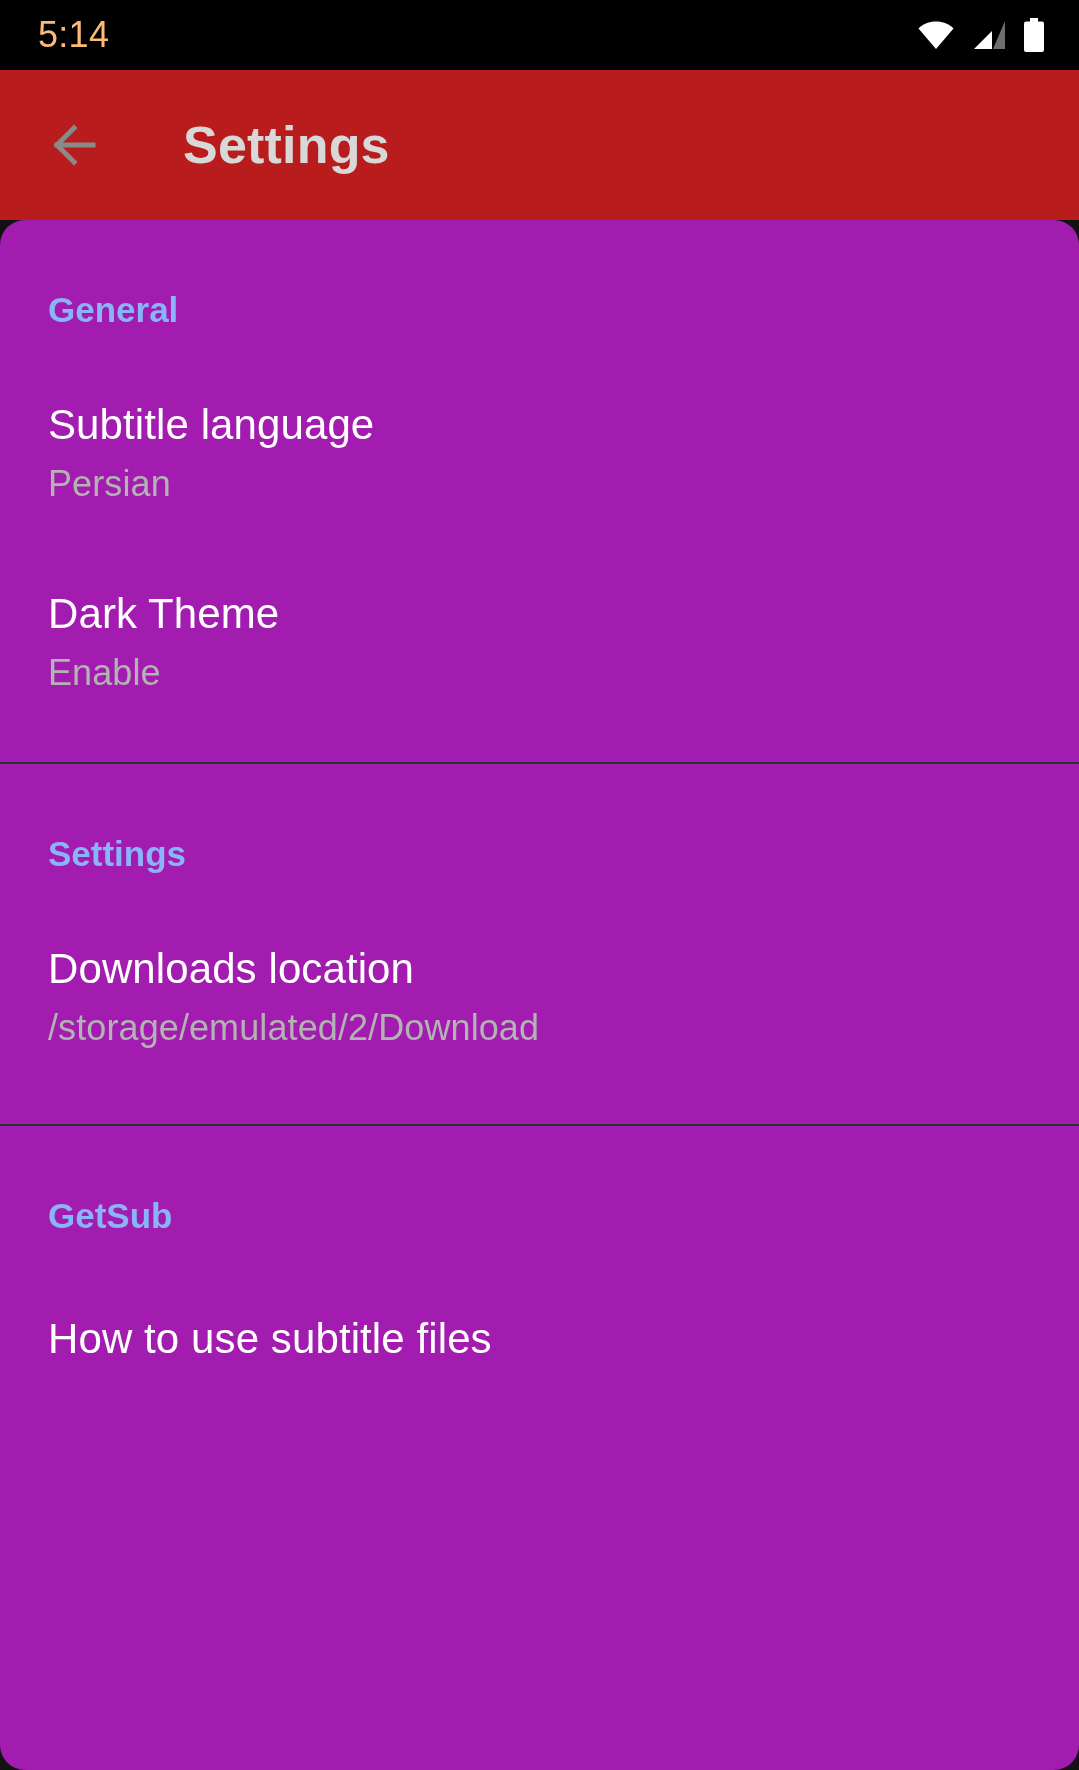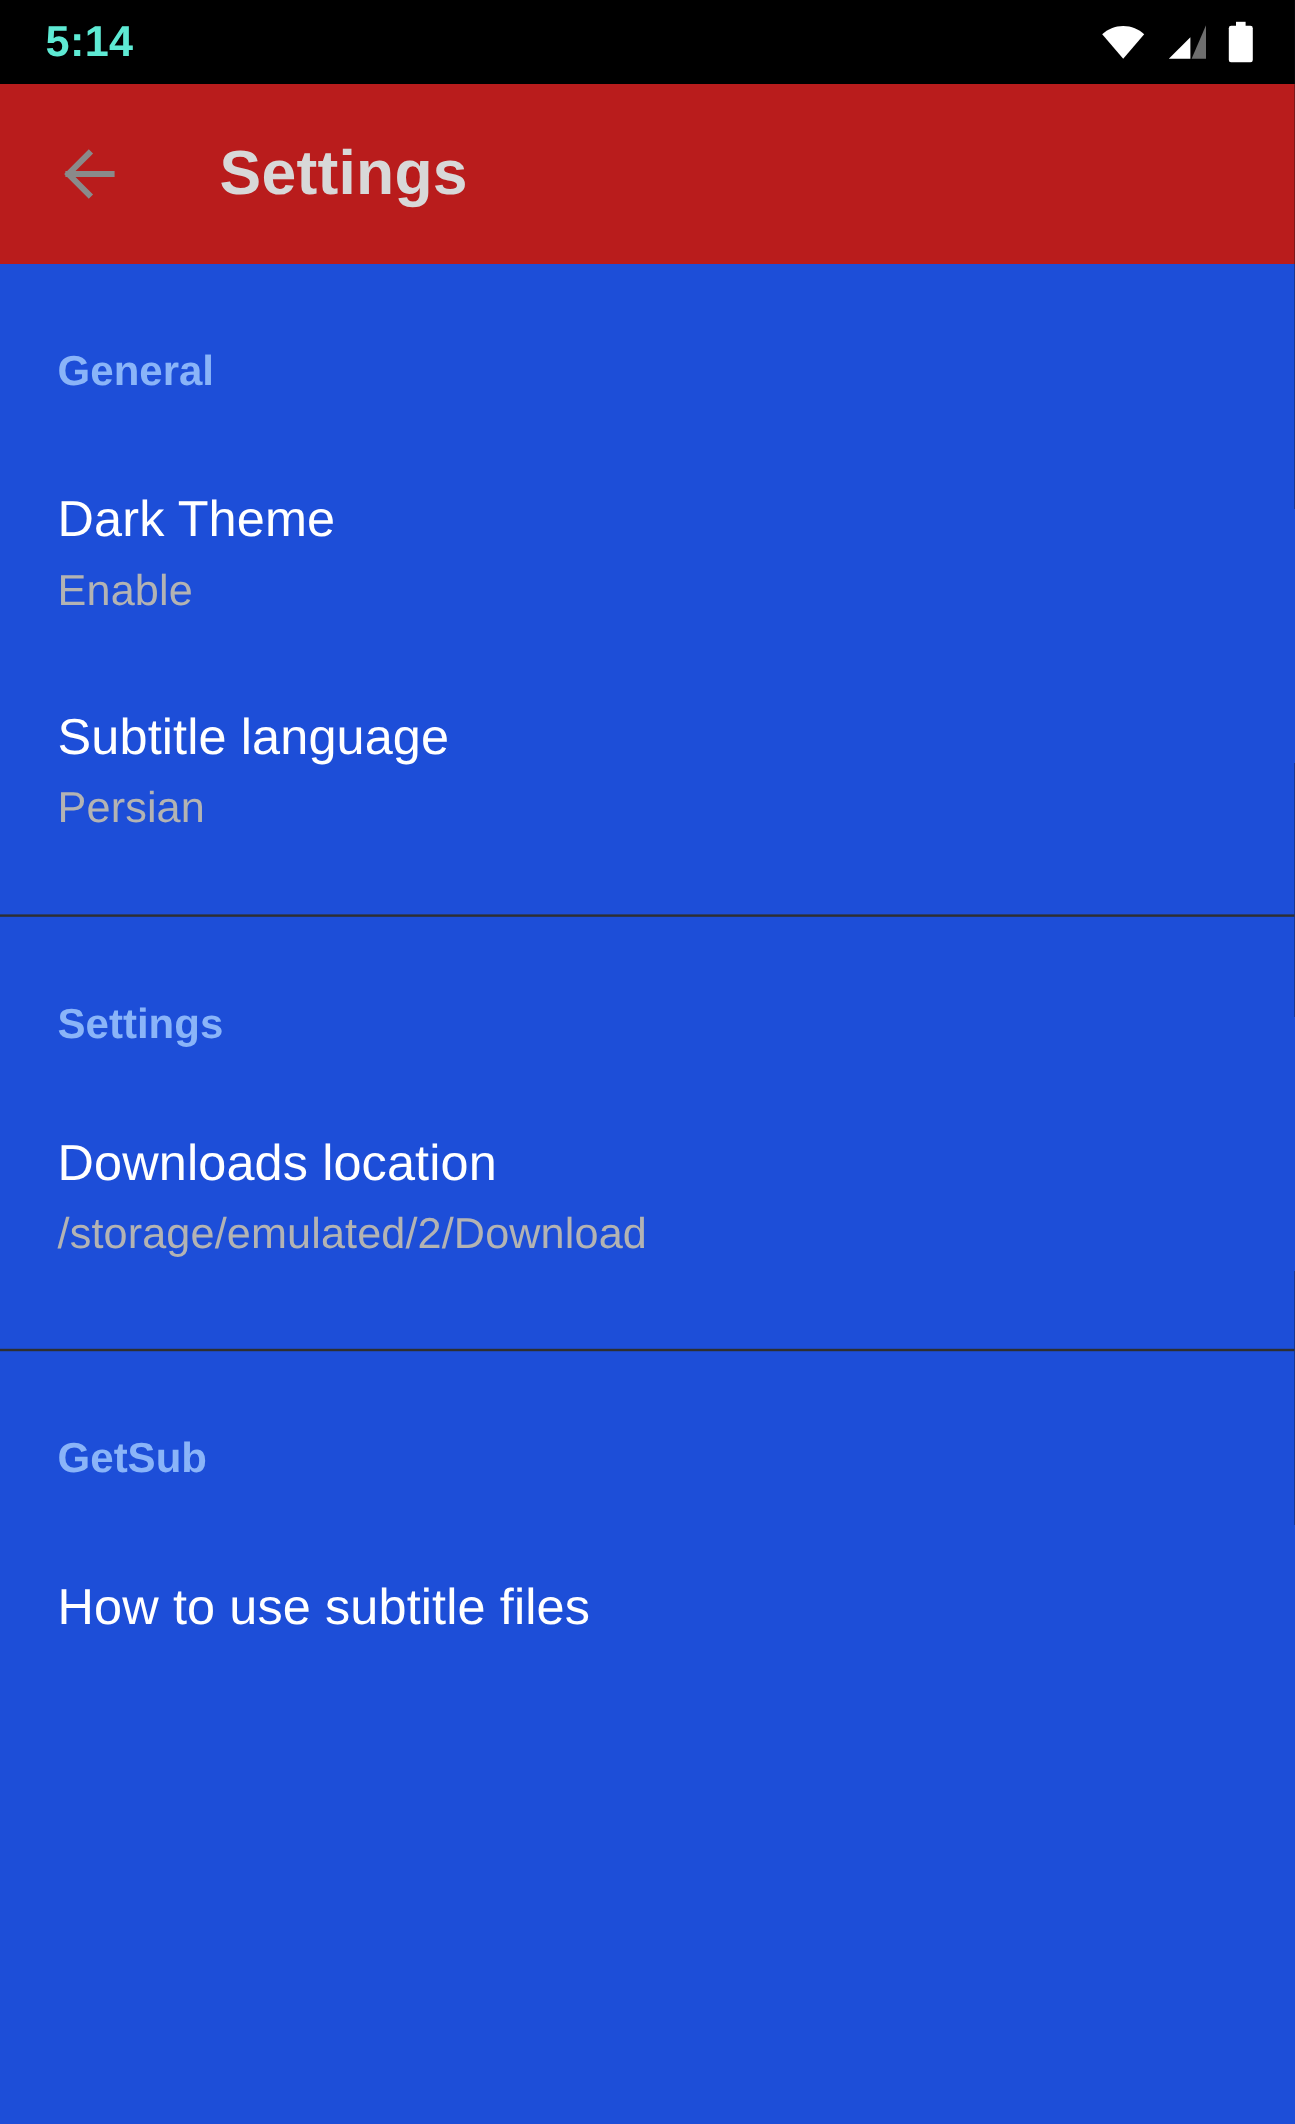--- a/index.html
+++ b/index.html
@@ -12,21 +12,21 @@
 
   
   .status-bar{
     height:70px; width:100%;
     background:#000000;
     display:flex; align-items:center;
     padding:0 34px 0 38px;
     position:relative;
   }
   .status-time{
-    color:#5eead4; font-size:36px; font-weight:700;
+    color:#fdba74; font-size:36px; font-weight:400;
     letter-spacing:.3px; line-height:1;
   }
   .status-icons{
     margin-left:auto; display:flex; align-items:center; gap:16px;
   }
   .icon-wifi{ width:38px; height:30px; display:block; }
   .icon-signal{ width:36px; height:30px; display:block; }
   .icon-battery{ width:22px; height:34px; display:block; }
 
   
@@ -46,24 +46,25 @@
     color:#d8d8d8;
     font-size:52px;
     font-weight:700;
     letter-spacing:.2px;
     margin-left:73px;
     line-height:1;
   }
 
   
   .content{
-    background:#1d4ed8;
+    background:#a21caf;
     width:100%;
     height:1550px;
     overflow:hidden;
+    border-radius:25px;
   }
   .section{ width:100%; }
   .section-header{
     color:#8ab4f8;
     font-size:35px;
     font-weight:700;
     padding:0 0 0 48px;
     line-height:1;
   }
   .divider{
@@ -133,28 +134,28 @@
     </span>
   </div>
   <div class="app-title">Settings</div>
 </div>
 
 <div class="content">
 
   <div class="section">
     <div class="section-header sp-head-top">General</div>
 
+    <div class="pref sp-head-to-item">
+      <div class="pref-title">Subtitle language</div>
+      <div class="pref-summary">Persian</div>
+    </div>
+
     <div class="pref sp-item-gap">
       <div class="pref-title">Dark Theme</div>
       <div class="pref-summary">Enable</div>
-    </div>
-
-    <div class="pref sp-head-to-item">
-      <div class="pref-title">Subtitle language</div>
-      <div class="pref-summary">Persian</div>
     </div>
 
     <div class="sp-sect-bottom"></div>
   </div>
 
   <div class="divider"></div>
 
   <div class="section">
     <div class="section-header sp-head-top">Settings</div>
 

